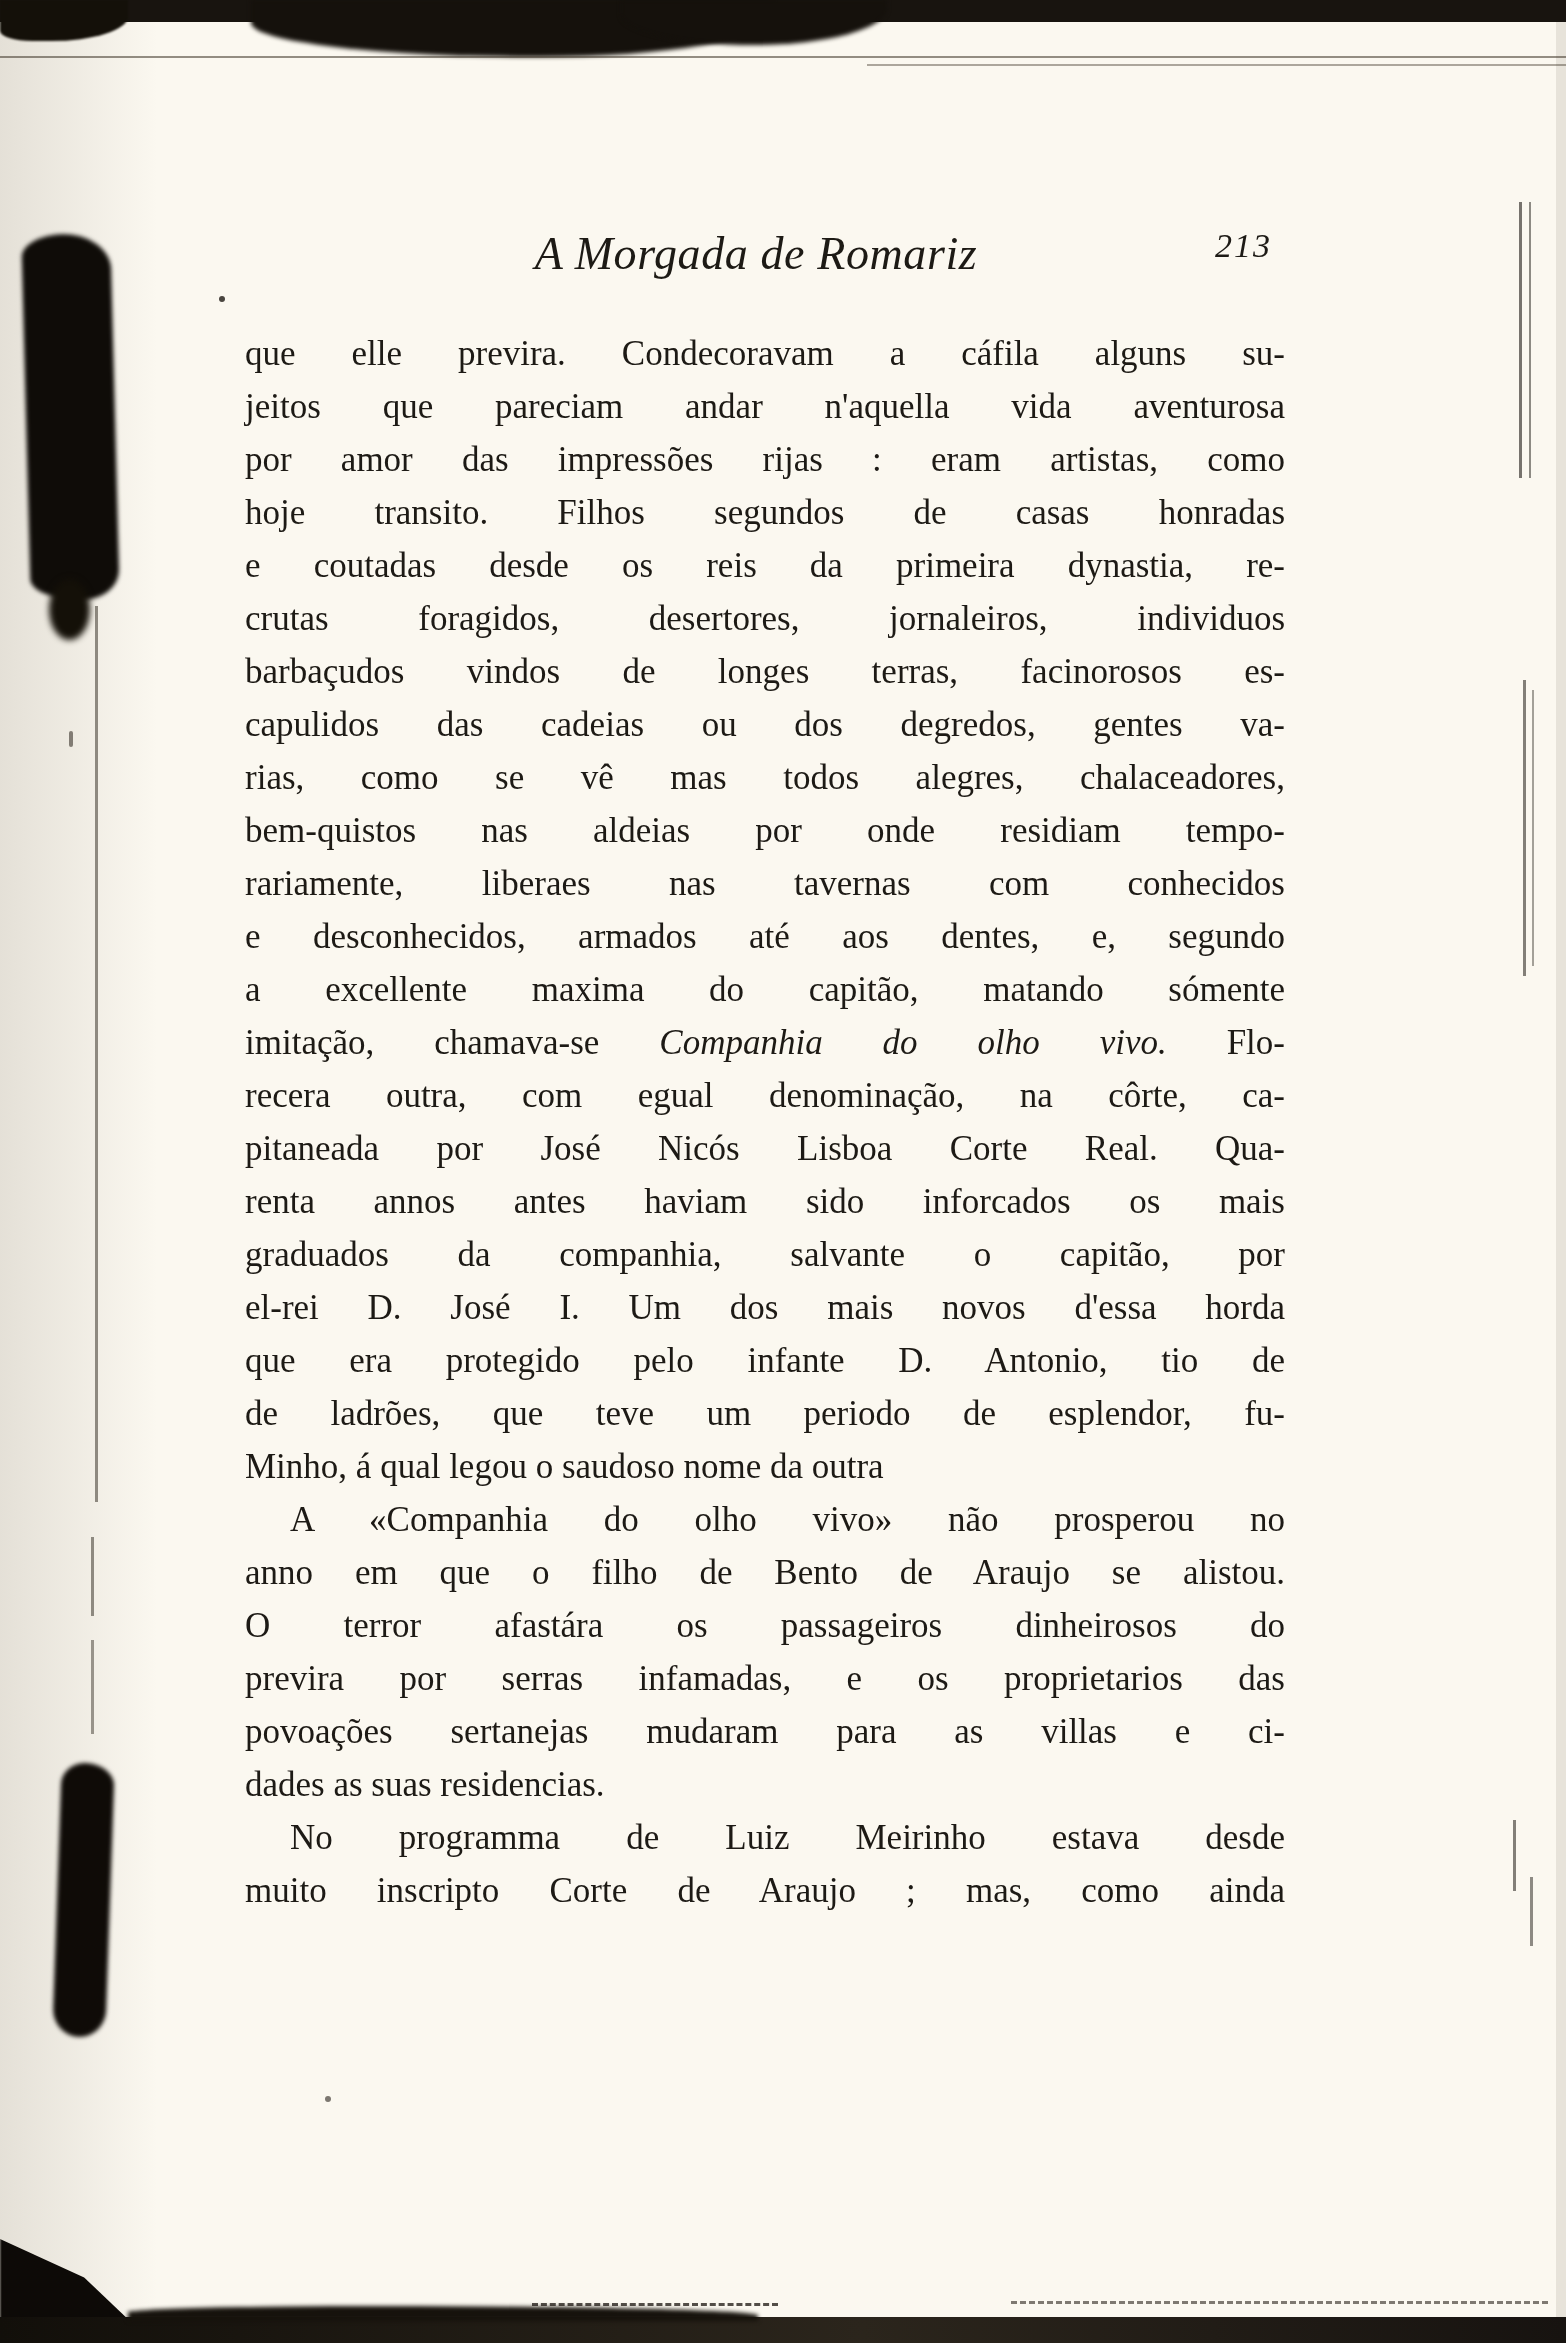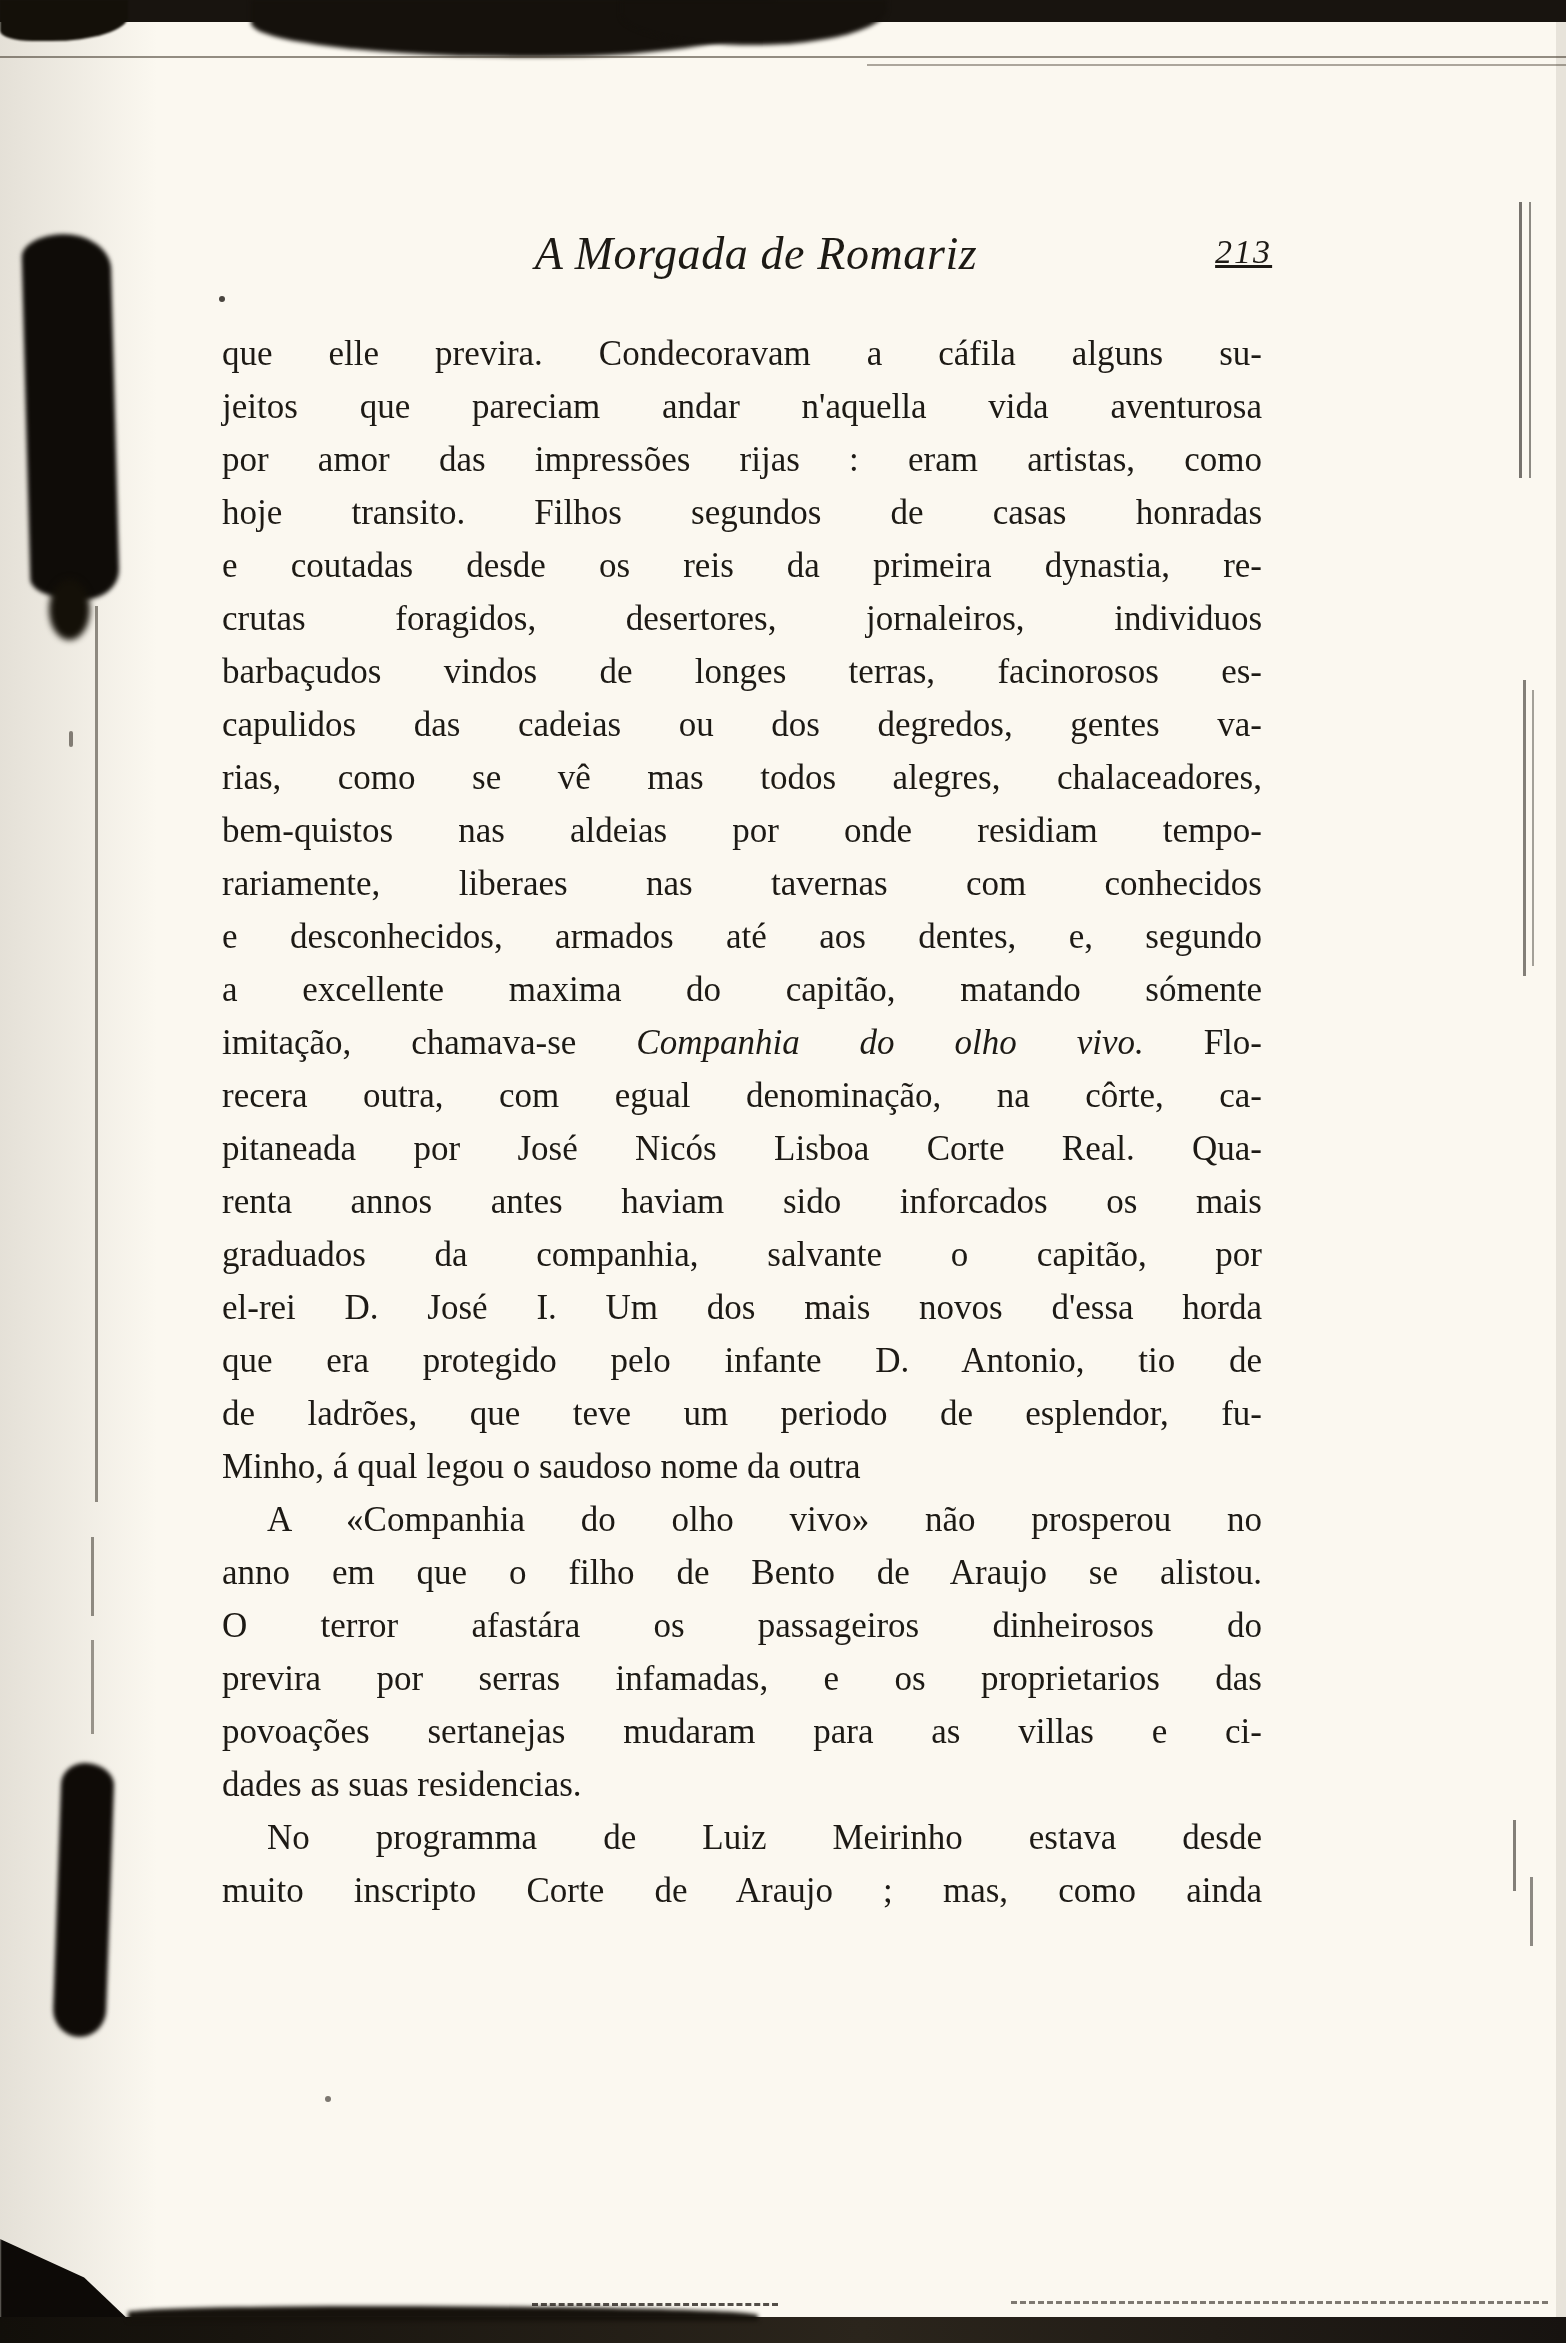--- a/index.html
+++ b/index.html
@@ -4,22 +4,22 @@
 <style>
   html,body{margin:0;padding:0;background:#e8e4da;}
   .page{
     position:relative;width:1566px;height:2343px;margin:0 auto;
     background:var(--paper,#fbf8f0);overflow:hidden;
     font-family:"Liberation Serif", serif;color:var(--ink,#1d1a15);
   }
   
   .header{position:absolute;left:236px;top:227px;width:1040px;height:59px;}
   .title{position:absolute;left:0;right:0;text-align:center;font-style:italic;font-size:46px;letter-spacing:0.6px;}
-  .pagenum{position:absolute;right:3.9px;top:6px;font-style:italic;font-size:34px;letter-spacing:2px;text-decoration:underline;}
-  .body-text{position:absolute;left:222px;top:327px;width:1040px;font-size:35px;line-height:53px;}
+  .pagenum{position:absolute;right:3.9px;top:0;font-style:italic;font-size:34px;letter-spacing:2px;}
+  .body-text{position:absolute;left:245px;top:327px;width:1040px;font-size:35px;line-height:53px;}
   .line{min-height:53px;}
   .line.justify{text-align:justify;text-align-last:justify;}
   .paragraph.indent .line:first-child{text-indent:45px;}
   em{font-style:italic;}
   
   .art{position:absolute;pointer-events:none;}
   .edge-left{left:0;top:0;bottom:0;width:158px;background:linear-gradient(to right,rgba(110,100,85,.16),rgba(110,100,85,0));}
   .edge-right{right:0;top:0;bottom:0;width:9.9px;background:rgba(110,100,85,.14);}
   .top-base{left:0;top:0;right:0;height:21.7px;background:#18140f;}
   .top-corner{left:0;top:0;width:128px;height:41px;background:#141009;border-radius:0 0 60% 25%;filter:blur(1px);}

